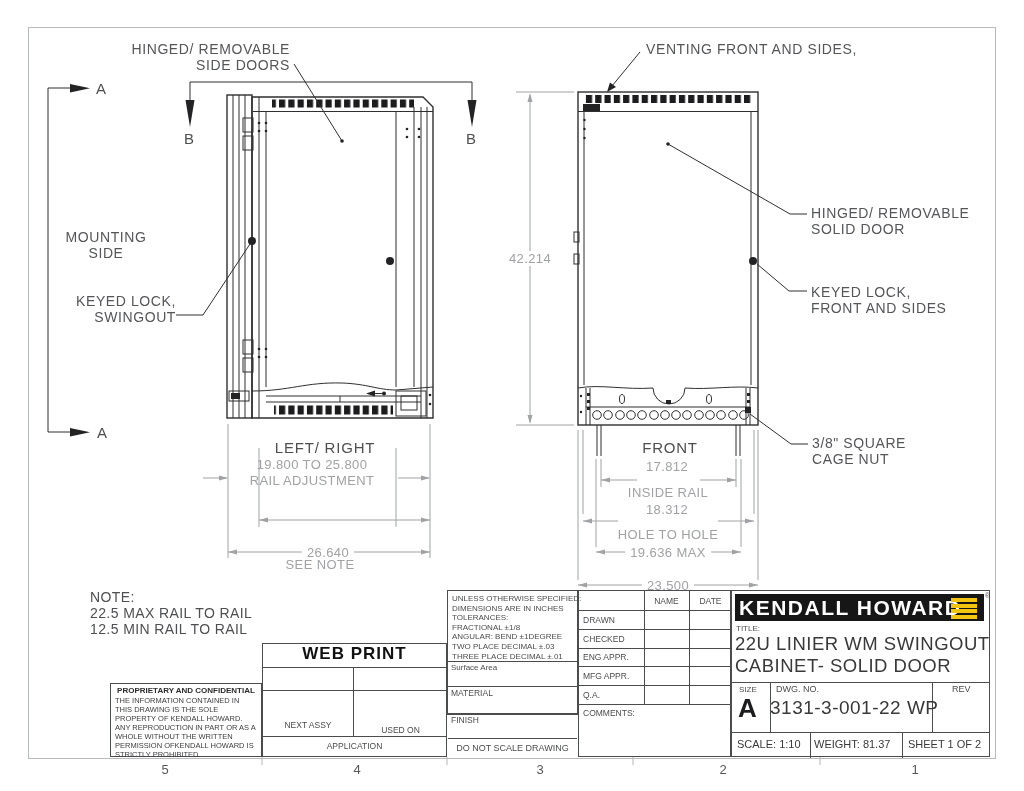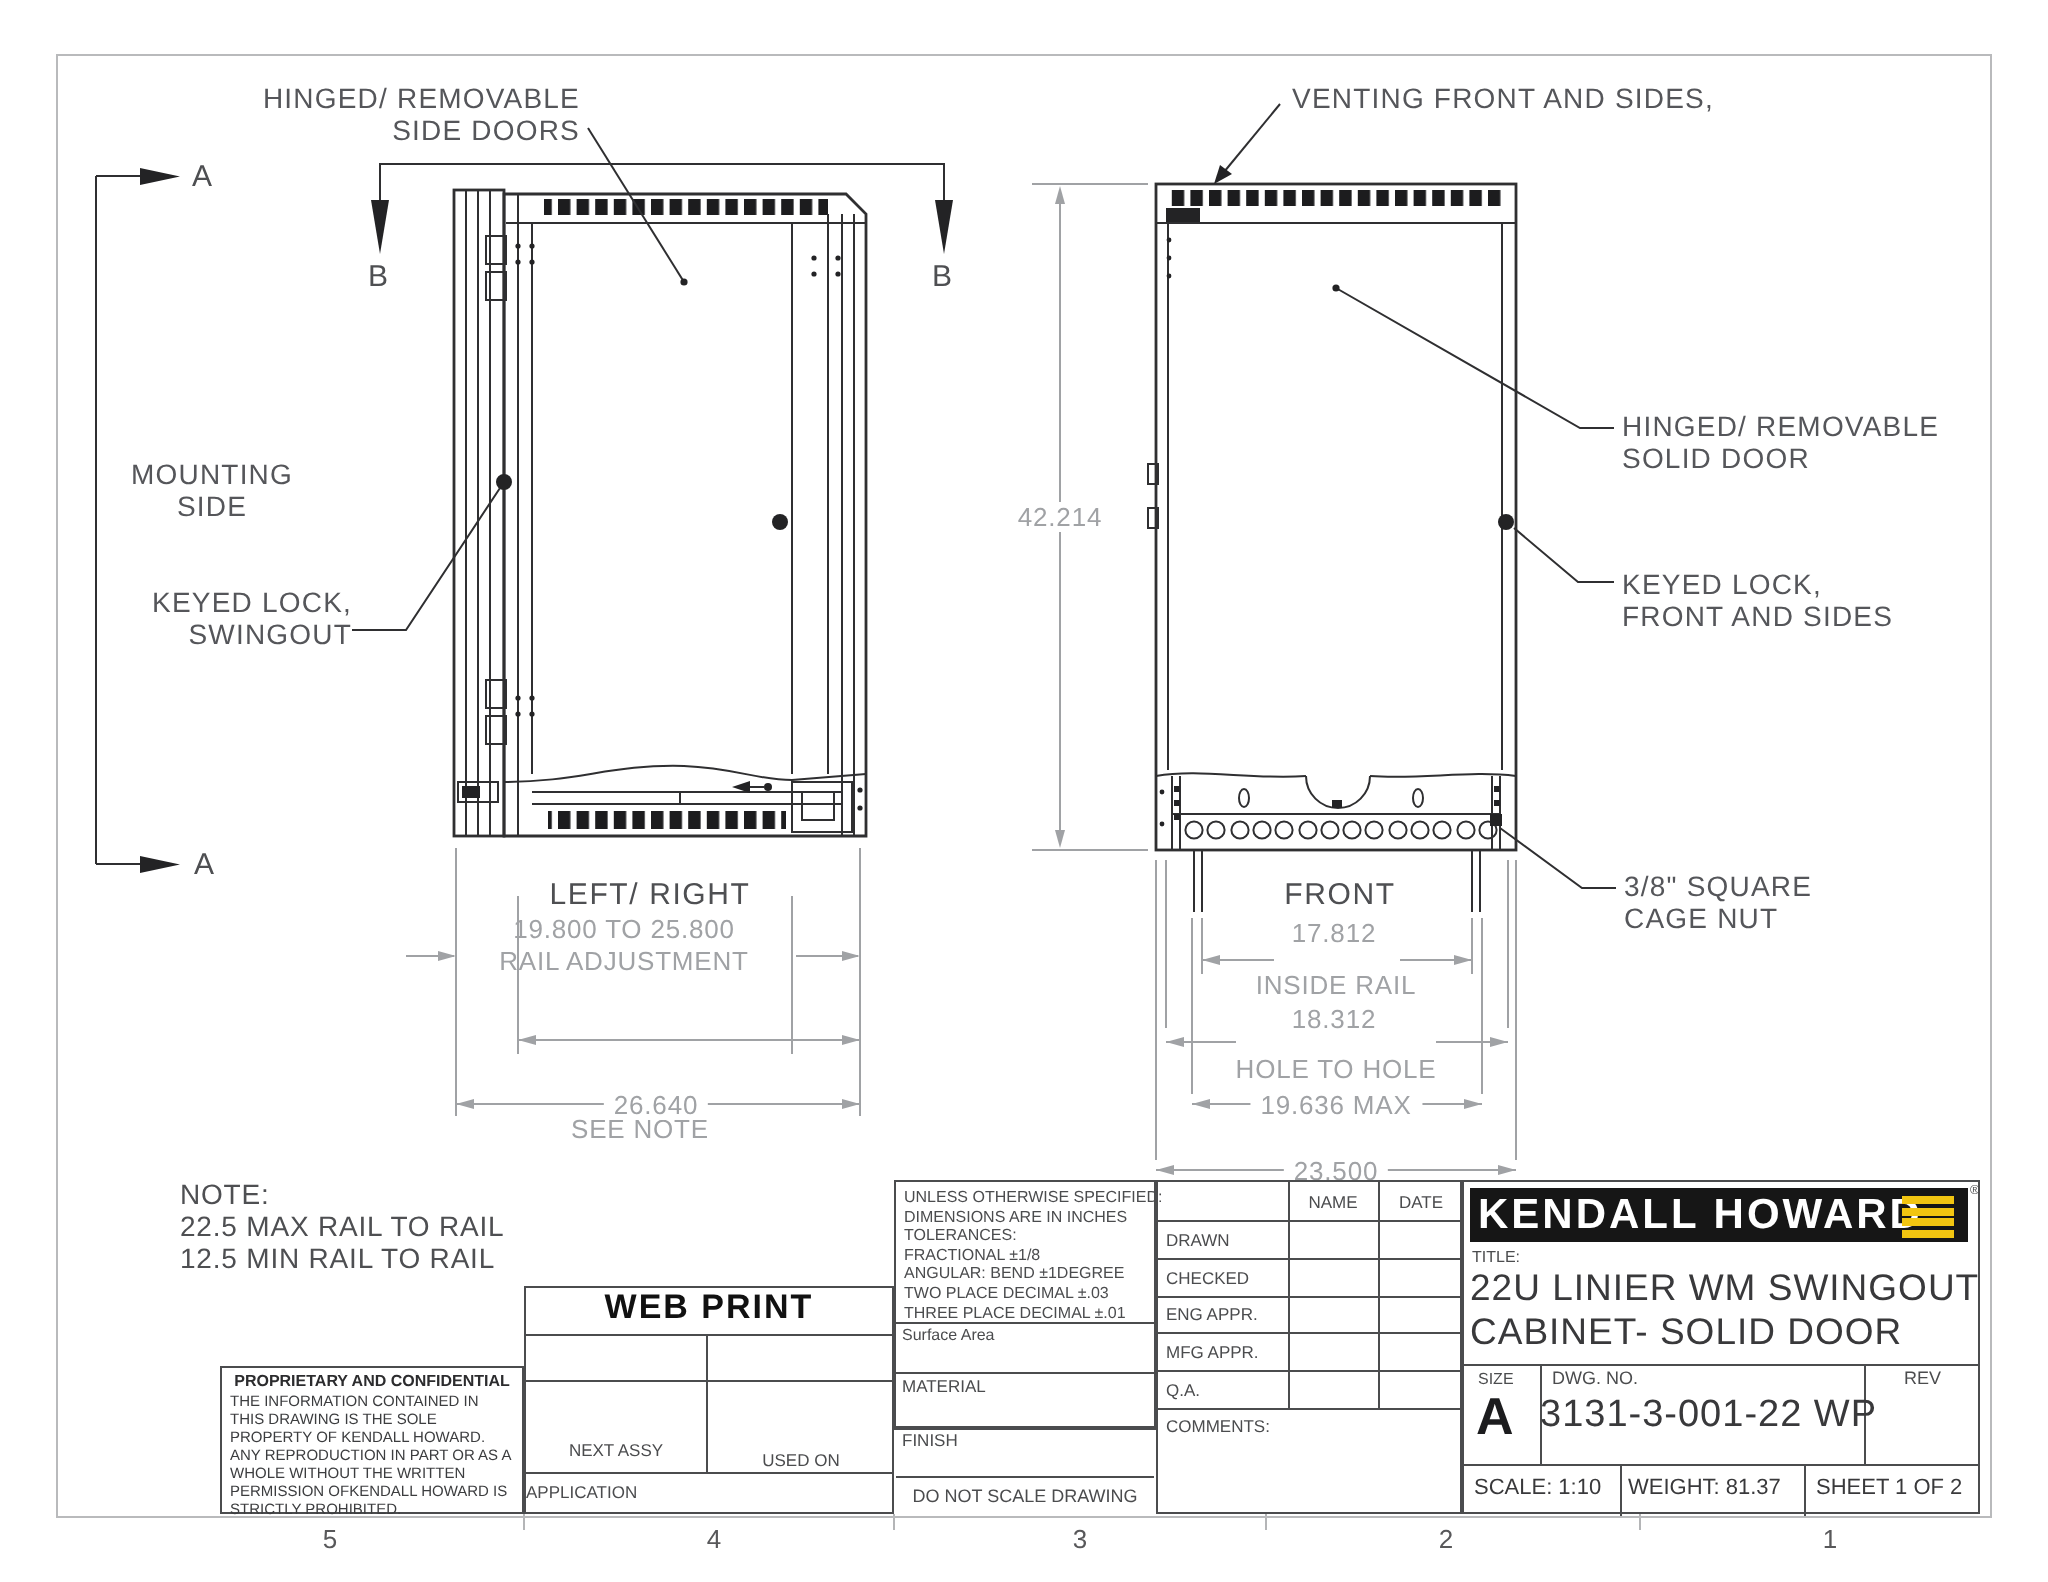--- a/index.html
+++ b/index.html
@@ -250,21 +250,21 @@
   </div>
 
   <div class="blk" style="left:262px;top:643px;width:185px;height:114px;">
     <div class="stamp" style="top:0px;">WEB PRINT</div>
     <div class="hline" style="top:23px;"></div>
     <div class="hline" style="top:46px;"></div>
     <div class="hline" style="top:92px;"></div>
     <div class="vline" style="left:90px;top:23px;height:69px;"></div>
     <div class="tlabel" style="left:0;width:90px;top:76px;text-align:center;">NEXT ASSY</div>
     <div class="tlabel" style="left:90px;width:95px;top:81px;text-align:center;">USED ON</div>
-    <div class="tlabel" style="left:0;right:0;top:97px;">APPLICATION</div>
+    <div class="tlabel" style="left:0;right:0;top:97px;text-align:center;">APPLICATION</div>
   </div>
 
   <div class="blk" style="left:447px;top:590px;width:131px;height:125px;">
     <div class="tiny" style="left:4px;top:3px;">
       <div>UNLESS OTHERWISE SPECIFIED:</div>
       <div>DIMENSIONS ARE IN INCHES</div>
       <div>TOLERANCES:</div>
       <div>FRACTIONAL ±1/8</div>
       <div>ANGULAR: BEND ±1DEGREE</div>
       <div>TWO PLACE DECIMAL  ±.03</div>

